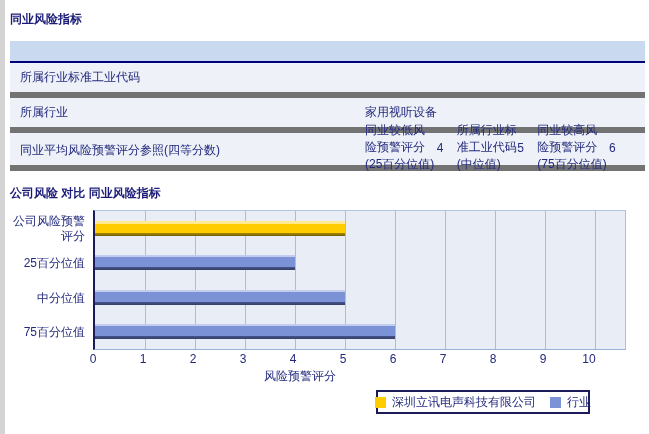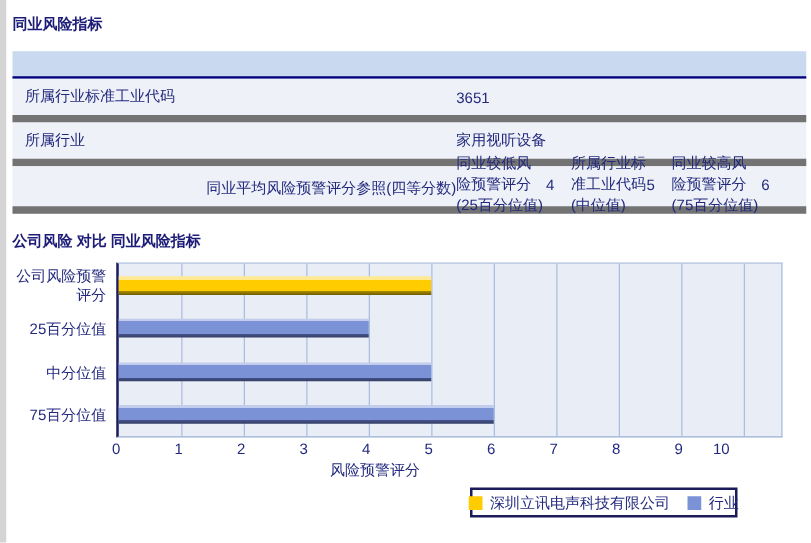--- a/index.html
+++ b/index.html
@@ -12,21 +12,21 @@
   .content{position:absolute;left:10px;top:0;width:639px;}
   .section-title{
     margin-top:11px;font-size:12px;font-weight:bold;color:#1c1c78;letter-spacing:0;
   }
   
   .tbl{margin-top:13px;width:635px;font-size:12px;color:#232a7d;}
   .tbl-header{height:20px;background:#c9d9f0;border-bottom:2px solid #00007b;}
   .tbl-row{display:flex;background:#eef1f7;border-bottom:6px solid #737373;align-items:center;}
   .tbl-row .lbl{flex:0 0 355px;padding:6px 0 6px 10px;box-sizing:border-box;}
   .tbl-row.tall{align-items:flex-start;}
-  .tbl-row.tall .lbl{padding-top:9px;text-align:right;}
+  .tbl-row.tall .lbl{padding-top:9px;}
   .tbl-row .val{flex:1;padding:6px 0;}
   .sub-col{display:flex;flex-direction:row;padding:3px 0 4px 0 !important;}
   .sub-row{display:flex;align-items:center;height:23px;}
   .sub-lbl{flex:1;}
   .sub-val{width:20px;text-align:left;}
   .sub-col{padding-right:16px !important;}
   
   .chart-title{margin-top:14px;}
   .chart{display:flex;margin-top:8px;align-items:flex-end;}
   .ylabels{width:83px;padding-right:8px;box-sizing:border-box;}
@@ -66,21 +66,20 @@
 
 <div class="content">
 
   <div class="section-title">同业风险指标</div>
 
   <div class="tbl">
     <div class="tbl-header"></div>
 
     <div class="tbl-row">
       <div class="lbl">所属行业标准工业代码</div>
-      <div class="val">3651</div>
     </div>
 
     <div class="tbl-row">
       <div class="lbl">所属行业</div>
       <div class="val">家用视听设备</div>
     </div>
 
     <div class="tbl-row tall">
       <div class="lbl">同业平均风险预警评分参照(四等分数)</div>
       <div class="val sub-col">
@@ -143,21 +142,21 @@
       <span class="xtick" style="left: 0px;">0</span>
       <span class="xtick" style="left: 50px;">1</span>
       <span class="xtick" style="left: 100px;">2</span>
       <span class="xtick" style="left: 150px;">3</span>
       <span class="xtick" style="left: 200px;">4</span>
       <span class="xtick" style="left: 250px;">5</span>
       <span class="xtick" style="left: 300px;">6</span>
       <span class="xtick" style="left: 350px;">7</span>
       <span class="xtick" style="left: 400px;">8</span>
       <span class="xtick" style="left: 450px;">9</span>
-      <span class="xtick" style="left: 484px;">10</span>
+      <span class="xtick" style="left: 496px;">10</span>
     </div>
 
   <div class="axis-title">风险预警评分</div>
 
   <div class="legend">
       <span class="legend-item">
         <span class="swatch" style="background: rgb(255, 204, 0);"></span>
         <span>深圳立讯电声科技有限公司</span>
       </span>
       <span class="legend-item">

